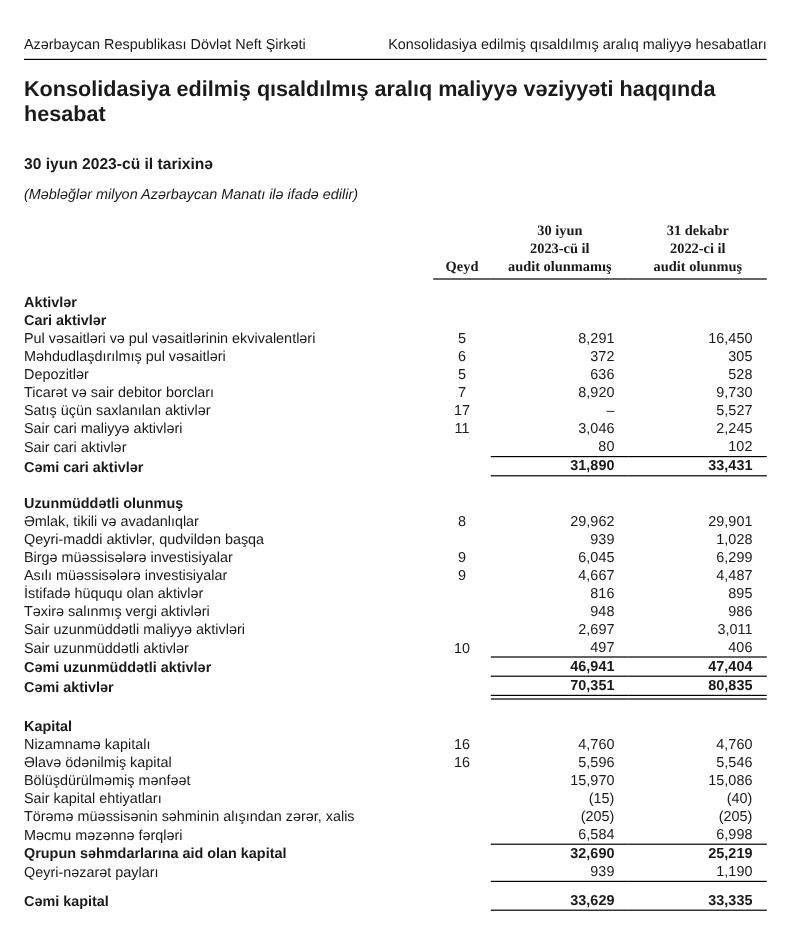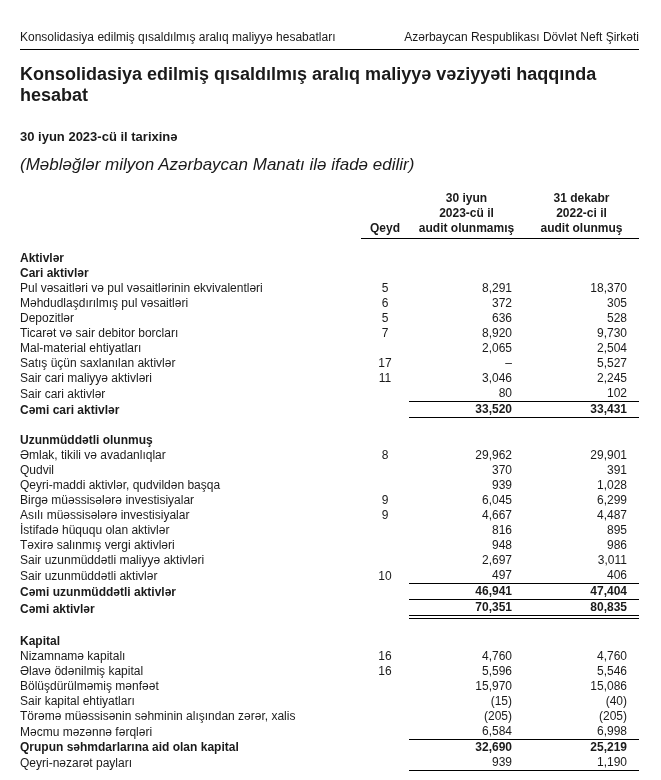--- a/index.html
+++ b/index.html
@@ -27,34 +27,34 @@
     font-size: 18px;
     font-weight: bold;
     margin-top: 14px;
   }
   .subtitle {
     font-size: 13px;
     font-weight: bold;
     margin-top: 23px;
   }
   .units-note {
-    font-size: 17px;
+    font-size: 12px;
     font-style: italic;
     margin-top: 11px;
   }
   table.fin-table {
     width: 100%;
     border-collapse: collapse;
     font-size: 12px;
     margin-top: 16px;
     table-layout: fixed;
   }
   th, td { padding: 0; vertical-align: bottom; }
   thead th { font-weight: bold; line-height: 15px; padding-bottom: 2px; }
-  thead th.c-note, thead th.c-v1, thead th.c-v2 { border-bottom: 1.5px solid #000; }
+  thead th.c-note, thead th.c-v1, thead th.c-v2 { border-bottom: 1.5px solid #000; font-family: Liberation Serif, serif; }
   .c-label { width: 341px; text-align: left; }
   .c-note  { width: 48px;  text-align: center; }
   .c-v1    { width: 115px; text-align: right; padding-right: 12px; }
   .c-v2    { width: 115px; text-align: right; padding-right: 12px; }
   thead th.c-v1, thead th.c-v2 { text-align: center; padding-right: 0; }
   tbody td { line-height: 15px; height: 15px; white-space: nowrap; }
   tbody tr.first-row td { padding-top: 12px; }
   tr.section td.c-label { font-weight: bold; }
   tr.total td { font-weight: bold; }
   td.bt  { border-top: 1px solid #000; }
@@ -62,22 +62,22 @@
   td.bdb { border-bottom: 4px double #000; }
   td.spacer    { height: 15px; }
   td.spacer-sm { height: 8px; }
 </style>
 </head>
 <body>
 
 <div class="page">
 
   <div class="doc-header">
+    <span>Azərbaycan Respublikası Dövlət Neft Şirkəti</span>
     <span>Konsolidasiya edilmiş qısaldılmış aralıq maliyyə hesabatları</span>
-    <span>Azərbaycan Respublikası Dövlət Neft Şirkəti</span>
   </div>
 
   <div class="title">Konsolidasiya edilmiş qısaldılmış aralıq maliyyə vəziyyəti haqqında hesabat</div>
   <div class="subtitle">30 iyun 2023-cü il tarixinə</div>
   <div class="units-note">(Məbləğlər milyon Azərbaycan Manatı ilə ifadə edilir)</div>
 
   <table class="fin-table">
     <thead>
       <tr>
         <th class="c-label"></th>
@@ -104,92 +104,80 @@
         <tr class="section">
           <td class="c-label">Cari aktivlər</td>
           <td class="c-note"></td>
           <td class="c-v1"></td>
           <td class="c-v2"></td>
         </tr>
         <tr class="item">
           <td class="c-label">Pul vəsaitləri və pul vəsaitlərinin ekvivalentləri</td>
           <td class="c-note">5</td>
           <td class="c-v1">8,291</td>
-          <td class="c-v2">18,370</td>
+          <td class="c-v2">16,450</td>
         </tr>
         <tr class="item">
           <td class="c-label">Məhdudlaşdırılmış pul vəsaitləri</td>
           <td class="c-note">6</td>
           <td class="c-v1">372</td>
           <td class="c-v2">305</td>
         </tr>
         <tr class="item">
           <td class="c-label">Depozitlər</td>
           <td class="c-note">5</td>
           <td class="c-v1">636</td>
           <td class="c-v2">528</td>
         </tr>
         <tr class="item">
           <td class="c-label">Ticarət və sair debitor borcları</td>
           <td class="c-note">7</td>
           <td class="c-v1">8,920</td>
           <td class="c-v2">9,730</td>
         </tr>
         <tr class="item">
-          <td class="c-label">Mal-material ehtiyatları</td>
-          <td class="c-note"></td>
-          <td class="c-v1">2,065</td>
-          <td class="c-v2">2,504</td>
-        </tr>
-        <tr class="item">
           <td class="c-label">Satış üçün saxlanılan aktivlər</td>
           <td class="c-note">17</td>
           <td class="c-v1">–</td>
           <td class="c-v2">5,527</td>
         </tr>
         <tr class="item">
           <td class="c-label">Sair cari maliyyə aktivləri</td>
           <td class="c-note">11</td>
           <td class="c-v1">3,046</td>
           <td class="c-v2">2,245</td>
         </tr>
         <tr class="item">
           <td class="c-label">Sair cari aktivlər</td>
           <td class="c-note"></td>
           <td class="c-v1">80</td>
           <td class="c-v2">102</td>
         </tr>
         <tr class="total">
           <td class="c-label">Cəmi cari aktivlər</td>
           <td class="c-note"></td>
-          <td class="c-v1 bt bb">33,520</td>
+          <td class="c-v1 bt bb">31,890</td>
           <td class="c-v2 bt bb">33,431</td>
         </tr>
         <tr>
           <td colspan="4" class="spacer"></td>
         </tr>
         <tr class="section">
           <td class="c-label">Uzunmüddətli olunmuş</td>
           <td class="c-note"></td>
           <td class="c-v1"></td>
           <td class="c-v2"></td>
         </tr>
         <tr class="item">
           <td class="c-label">Əmlak, tikili və avadanlıqlar</td>
           <td class="c-note">8</td>
           <td class="c-v1">29,962</td>
           <td class="c-v2">29,901</td>
         </tr>
         <tr class="item">
-          <td class="c-label">Qudvil</td>
-          <td class="c-note"></td>
-          <td class="c-v1">370</td>
-          <td class="c-v2">391</td>
-        </tr>
-        <tr class="item">
           <td class="c-label">Qeyri-maddi aktivlər, qudvildən başqa</td>
           <td class="c-note"></td>
           <td class="c-v1">939</td>
           <td class="c-v2">1,028</td>
         </tr>
         <tr class="item">
           <td class="c-label">Birgə müəssisələrə investisiyalar</td>
           <td class="c-note">9</td>
           <td class="c-v1">6,045</td>
           <td class="c-v2">6,299</td>

